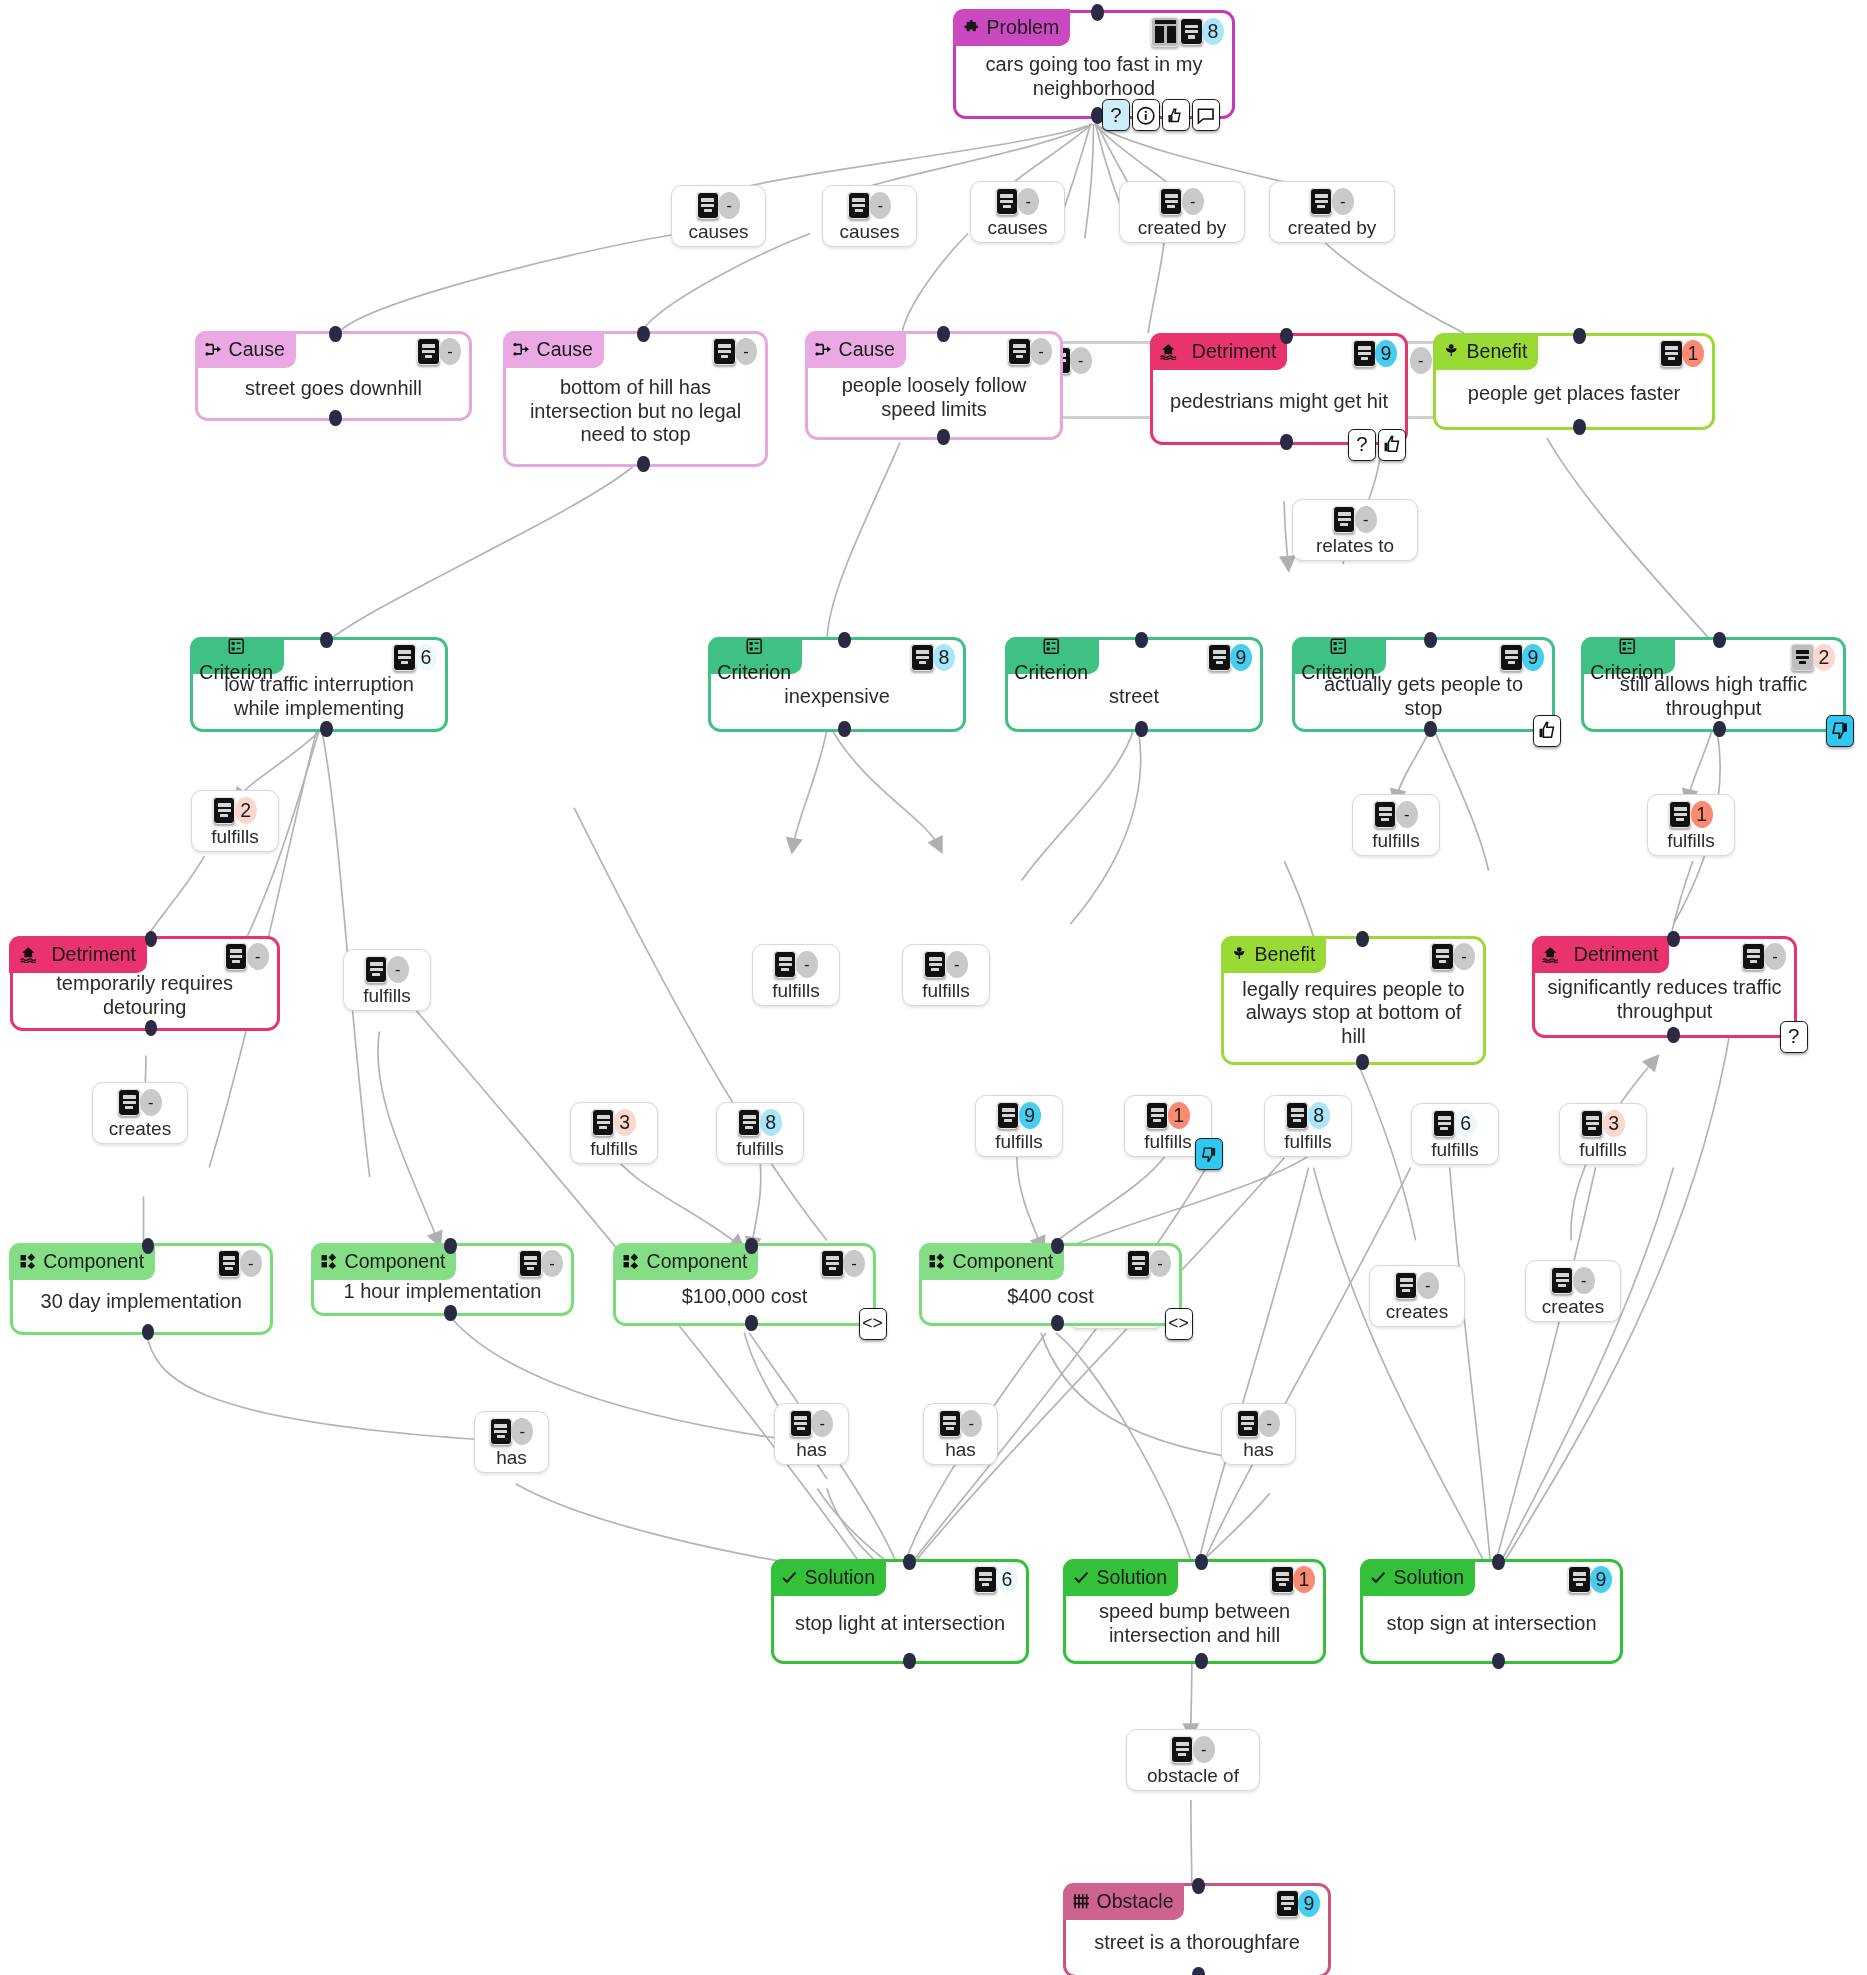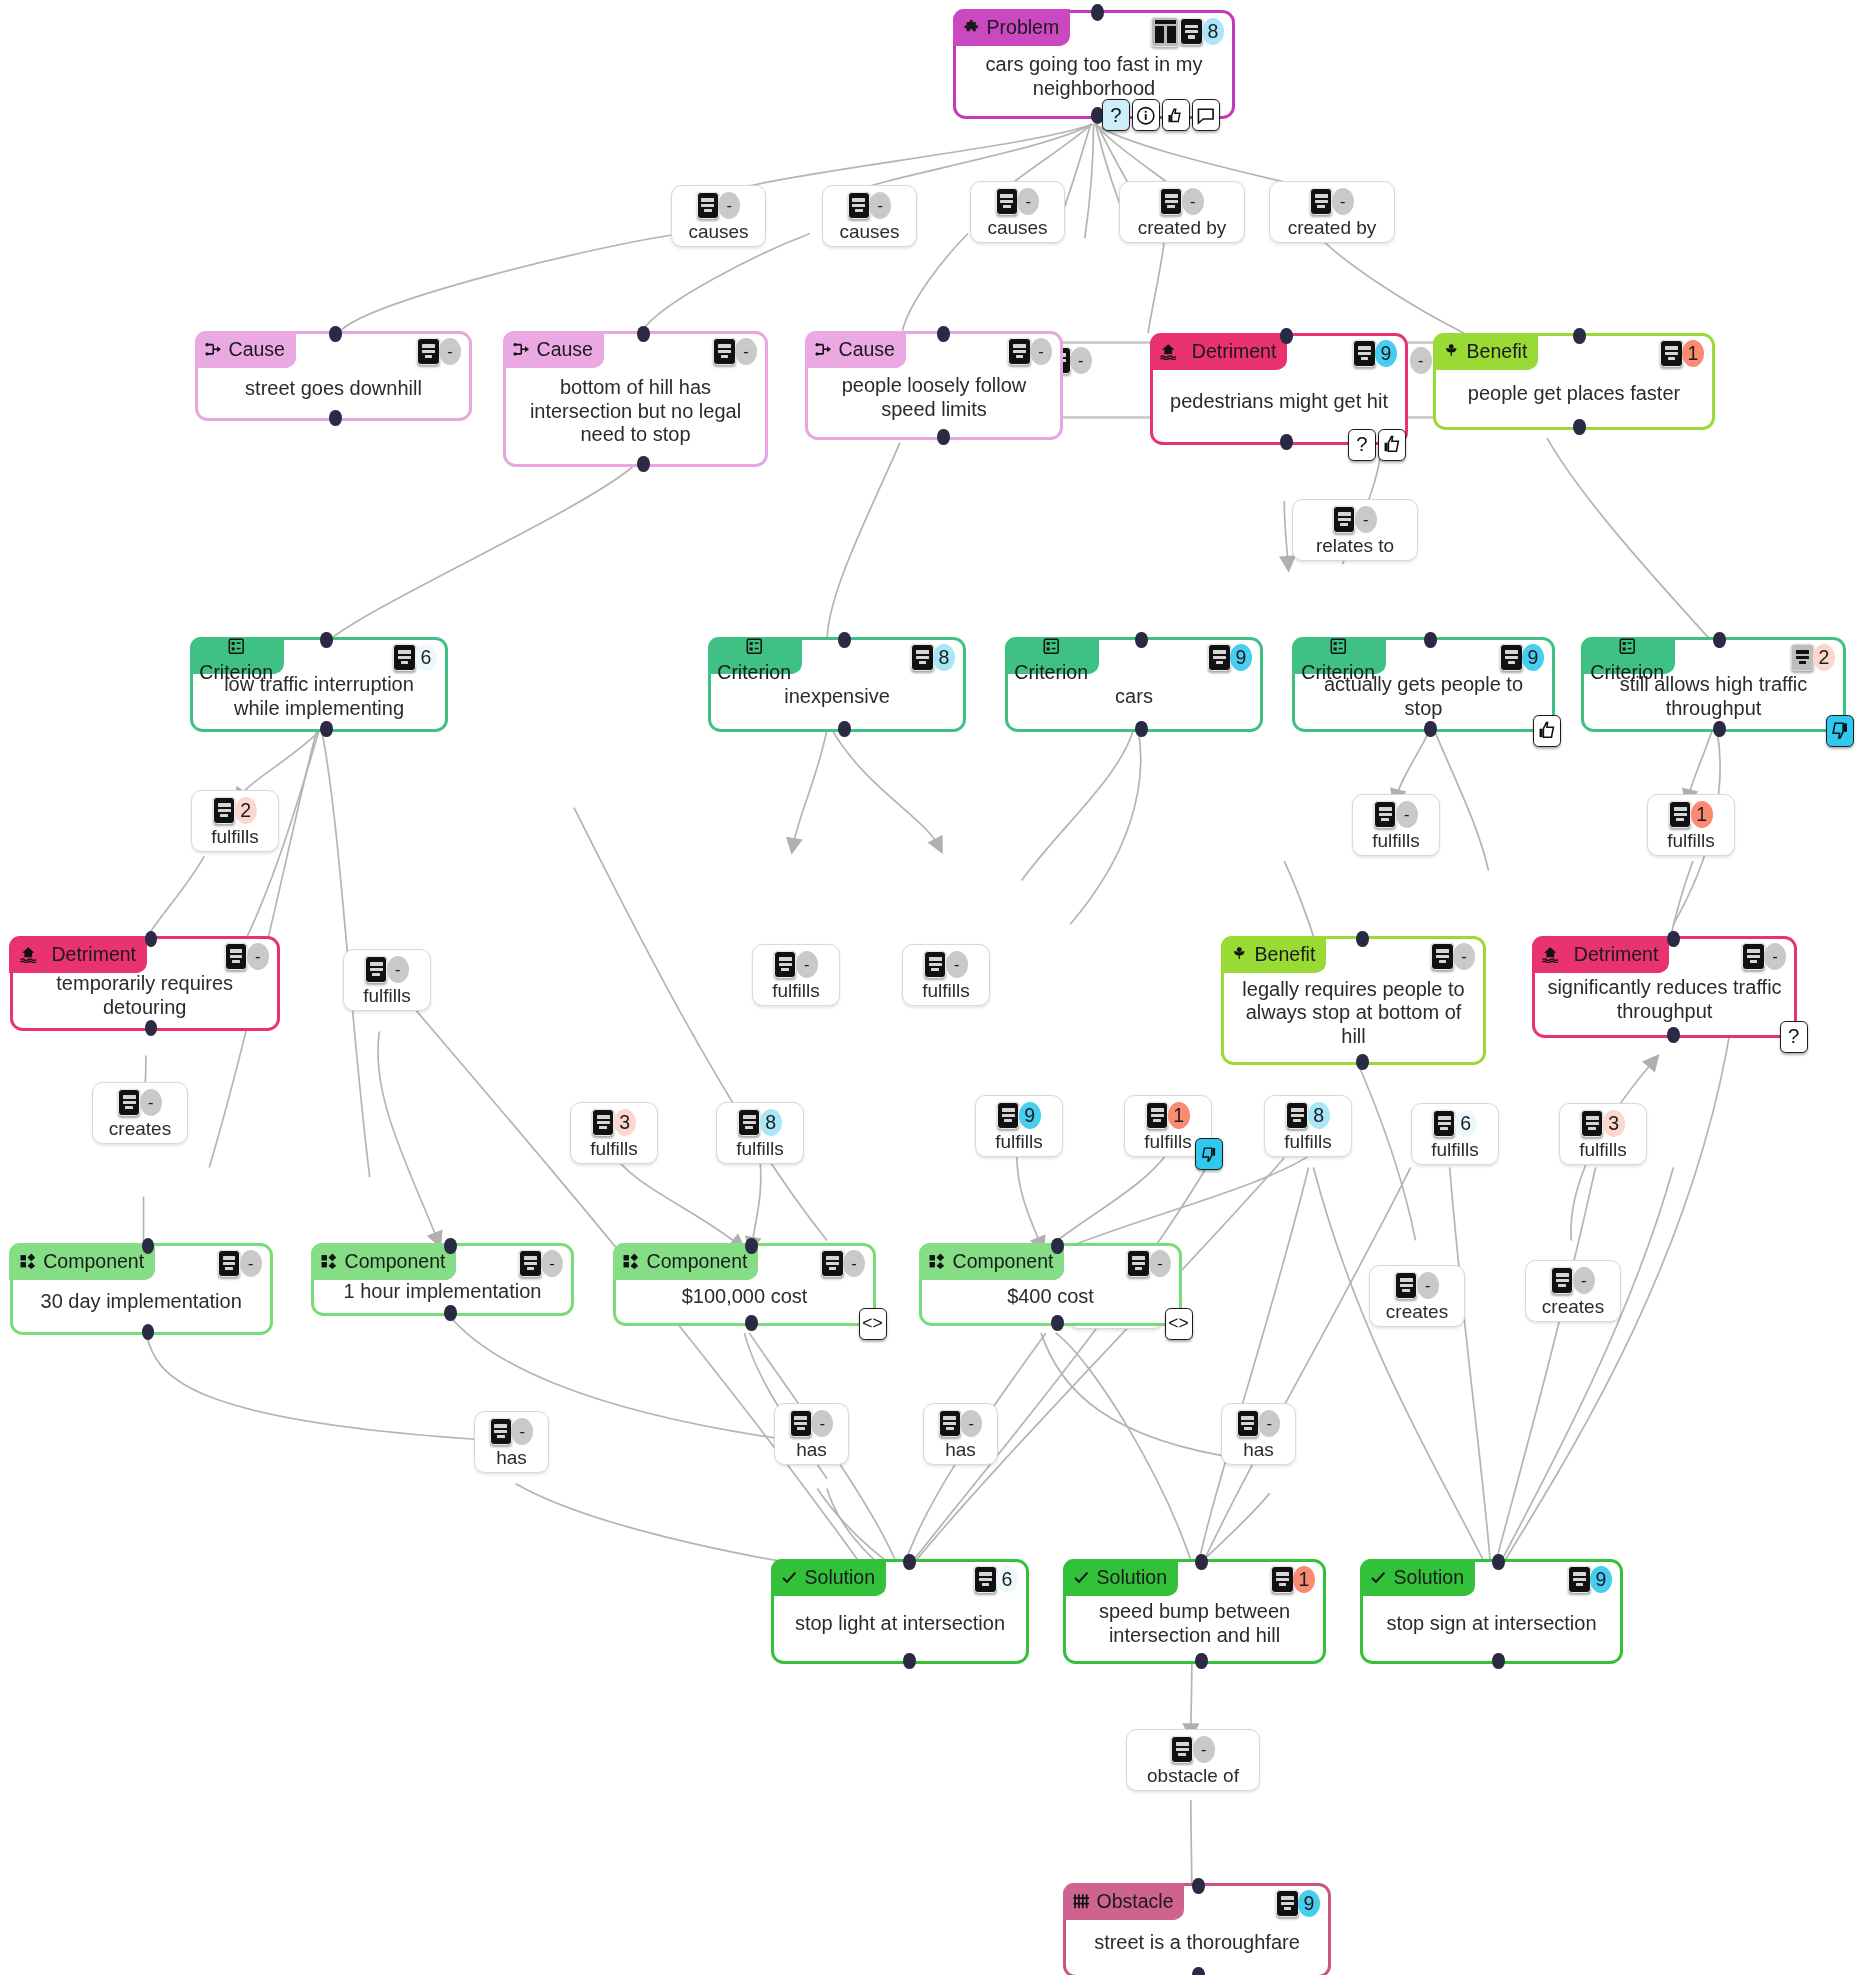--- a/index.html
+++ b/index.html
@@ -564,21 +564,21 @@
       <div class="badges">
         <div class="doc-icon">
             <i class="w1"></i>
             <i class="w2"></i>
             <i class="w3"></i>
           </div>
         <div class="cnt cyan">9</div>
       </div>
     </div>
     <div class="body">
-        <span>cars</span>
+        <span>street</span>
       </div>
     <div class="anchor bot" style="left:127px;"></div>
   </div>
 
   <div class="node t-criterion" style="left:1292px; top:637px; width:263px; height:95px;">
     <div class="anchor top" style="left:129px;"></div>
     <div class="hdr">
       <div class="type-pill">
         <svg class="type-ico" viewBox="0 0 24 24">
           <rect x="3" y="3" width="18" height="18" rx="2" fill="none" stroke="#111" stroke-width="2"></rect>

